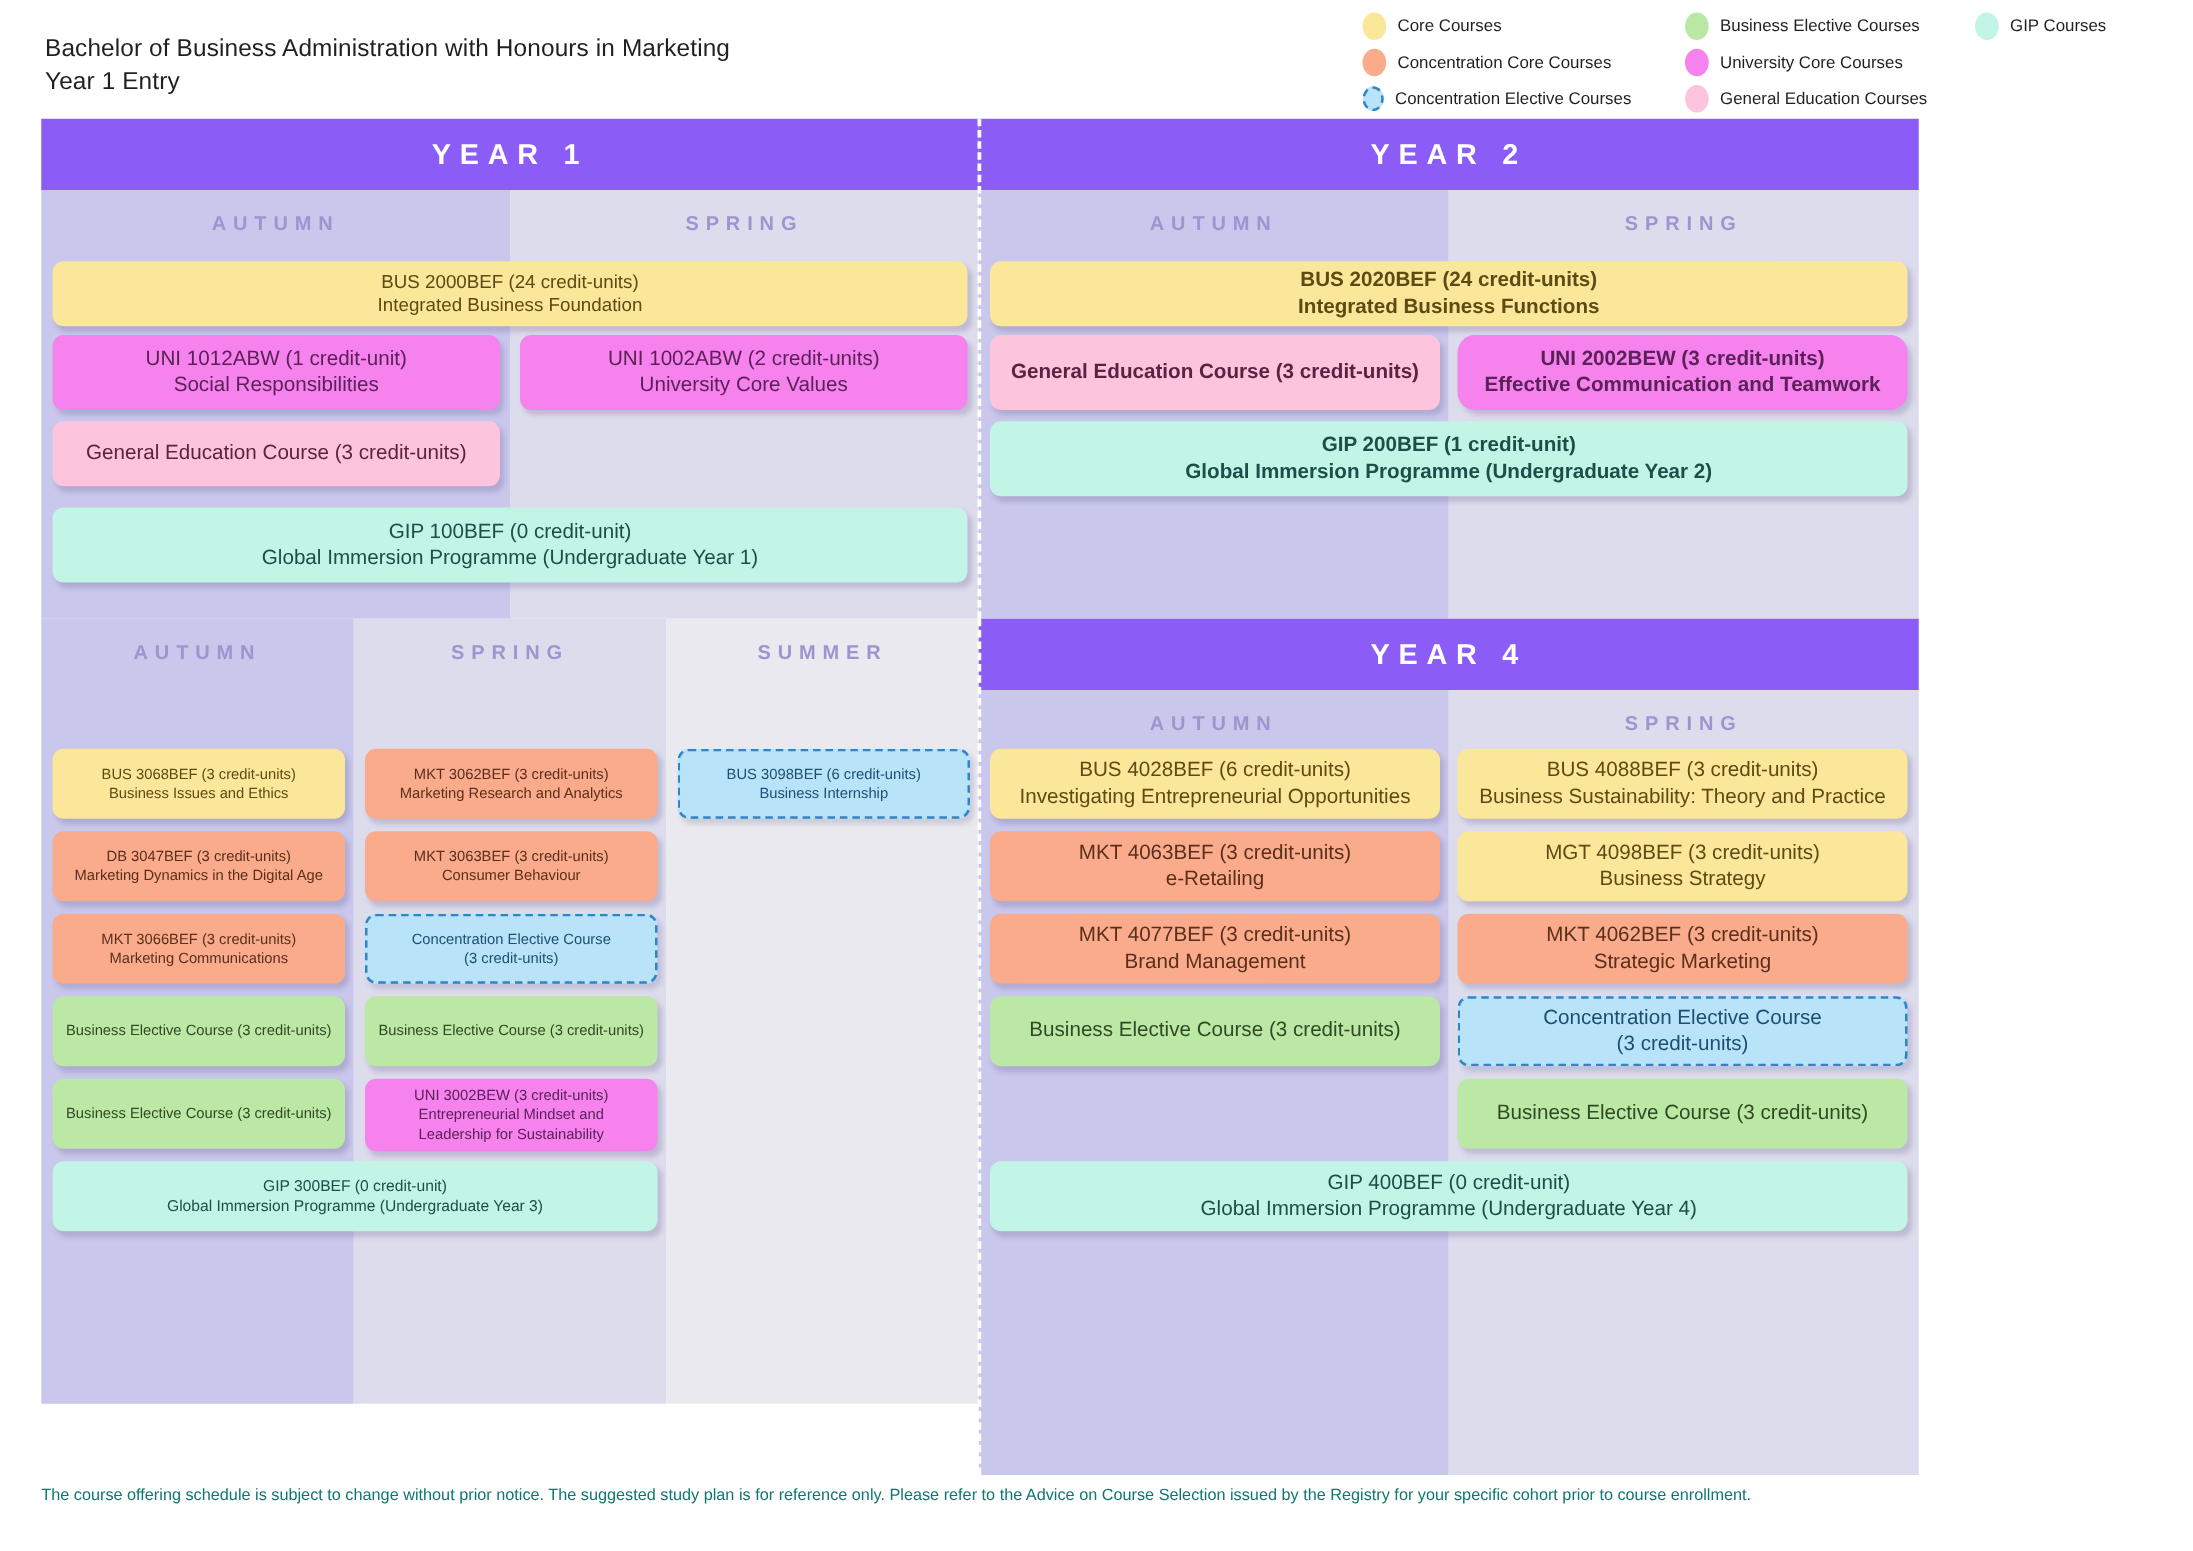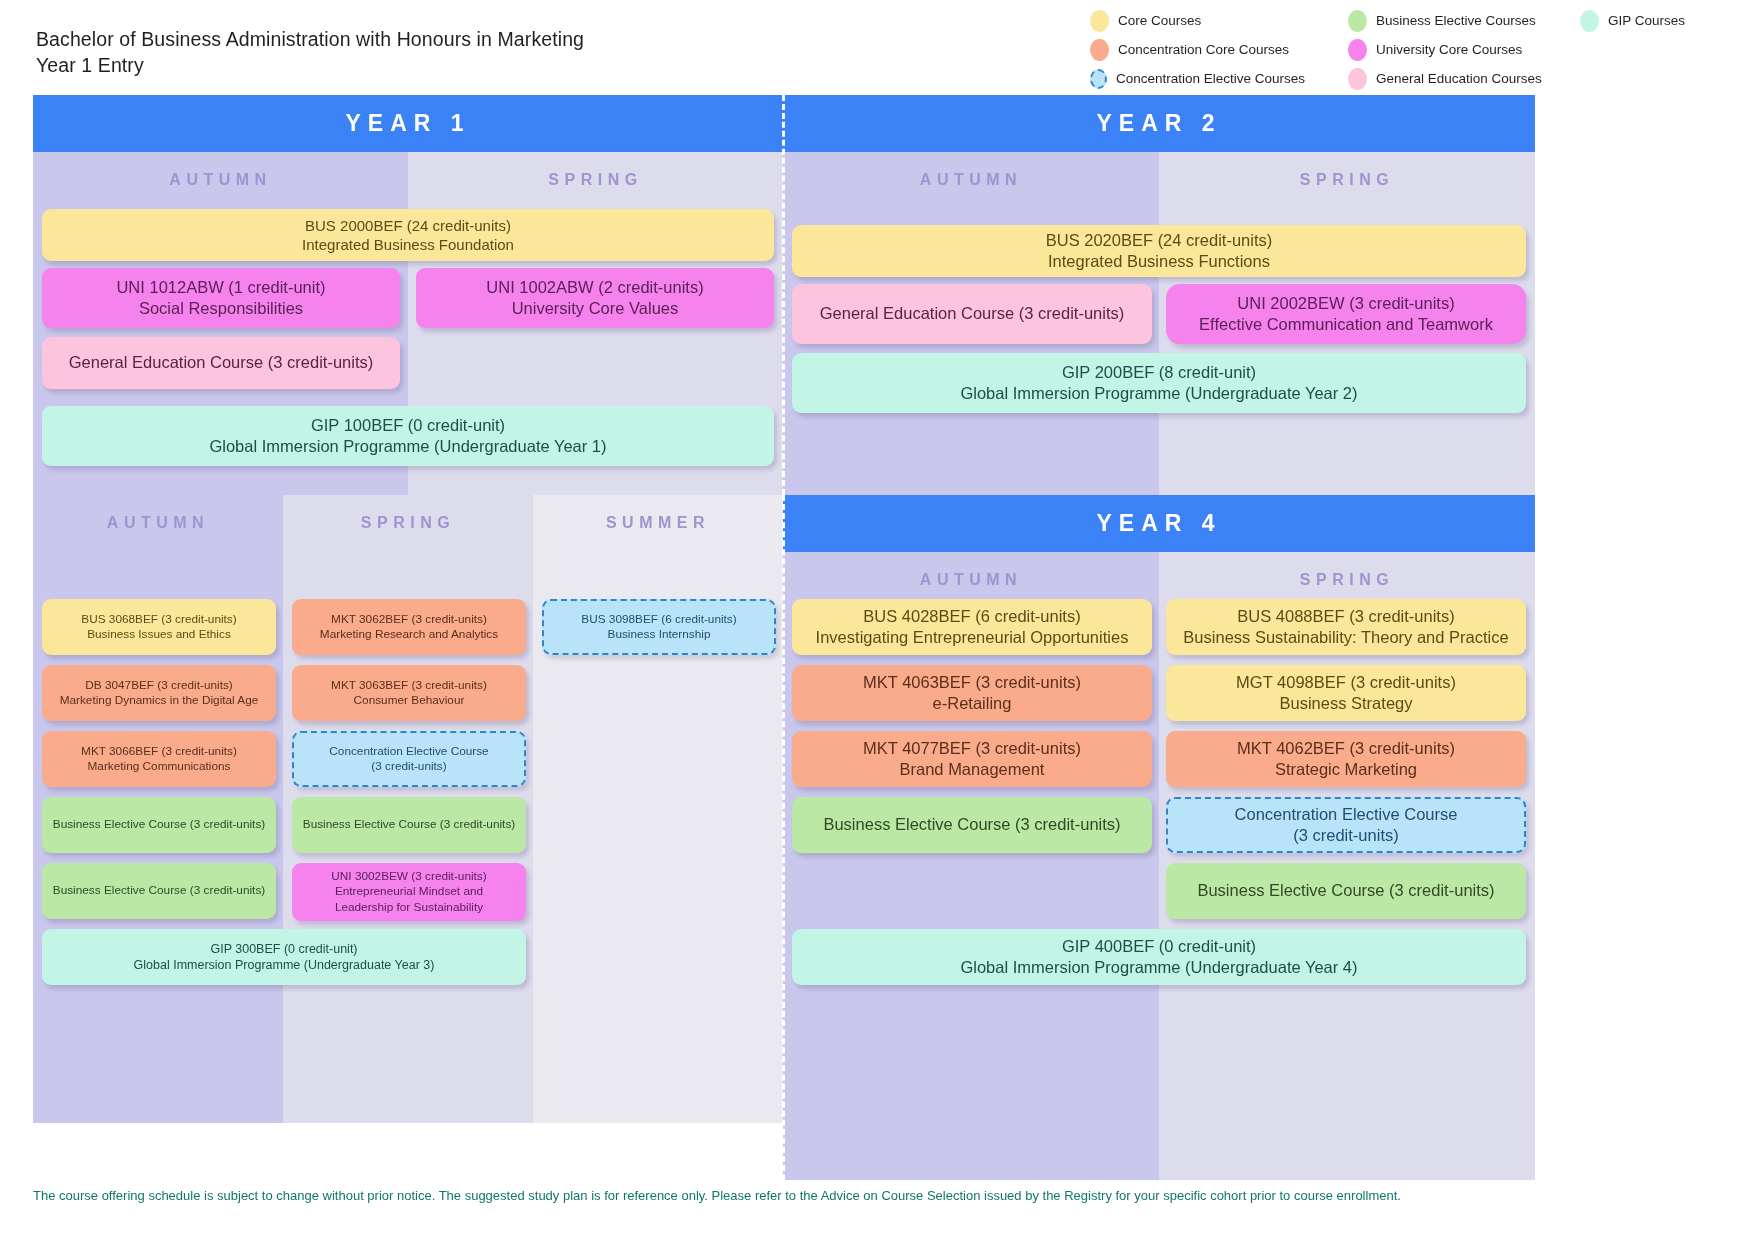--- a/index.html
+++ b/index.html
@@ -28,21 +28,21 @@
     width:19px;height:22px;border-radius:50%;flex:0 0 auto;
   }
   .lg-dot.dashed{background:#b9e3f8;border:2px dashed #2e86c9;width:17px;height:20px;box-sizing:border-box;}
   .lg-txt{font-size:13.5px;color:#231f20;white-space:nowrap;}
 
   
   .board{position:absolute;left:33px;top:95px;width:1502px;height:1085px;}
 
   .yearblock{position:absolute;}
   .ybanner{
-    height:57px;background:#3b82f6;color:#fff;
+    height:57px;background:#8b5cf6;color:#fff;
     display:flex;align-items:center;justify-content:center;
     font-size:23px;font-weight:bold;letter-spacing:7px;
   }
   .cols{display:flex;}
   .col{position:relative;box-sizing:border-box;padding:0 8px;}
   .col.autumn{background:#c9c7ec;}
   .col.spring{background:#dddced;}
   .col.summer{background:#e9e9ef;}
   .col-head{
     text-align:center;color:#9e95d0;font-size:16px;font-weight:bold;
@@ -168,41 +168,41 @@
       <div class="yearblock" style="left: 750px; top: 0px; width: 752px; height: 400px;">
         <div class="ybanner">YEAR 2</div>
         <div class="cols" style="height: 343px;">
           <div class="col autumn" style="width: 376px;">
             <div class="col-head">AUTUMN</div>
           </div>
           <div class="col spring" style="width: 376px;">
             <div class="col-head">SPRING</div>
           </div>
         </div>
-        <div style="position: absolute; left: 0px; top: 16px; width: 100%; height: 100%;">
+        <div style="position: absolute; left: 0px; top: 0px; width: 100%; height: 100%; font-weight: bold;">
           <div class="cbox c-core" style="left: 9px; top: 114px; width: 734px; height: 52px; font-size: 16.5px;">
             <div>
               <span>BUS 2020BEF (24 credit-units)</span>
               <span>Integrated Business Functions</span>
             </div>
           </div>
           <div class="cbox c-gen" style="left: 9px; top: 173px; width: 360px; height: 60px; font-size: 16.5px;">
             <div>
               <span>General Education Course (3 credit-units)</span>
             </div>
           </div>
           <div class="cbox c-uni" style="left: 383px; top: 173px; width: 360px; height: 60px; font-size: 16.5px; border-radius: 14px;">
             <div>
               <span>UNI 2002BEW (3 credit-units)</span>
               <span>Effective Communication and Teamwork</span>
             </div>
           </div>
           <div class="cbox c-gip" style="left: 9px; top: 242px; width: 734px; height: 60px; font-size: 16.5px;">
             <div>
-              <span>GIP 200BEF (8 credit-unit)</span>
+              <span>GIP 200BEF (1 credit-unit)</span>
               <span>Global Immersion Programme (Undergraduate Year 2)</span>
             </div>
           </div>
         </div>
       </div>
       <div class="yearblock" style="left: 0px; top: 400px; width: 750px; height: 685px;">
         <div class="cols" style="height: 628px;">
           <div class="col autumn" style="width: 250px;">
             <div class="col-head">AUTUMN</div>
           </div>

